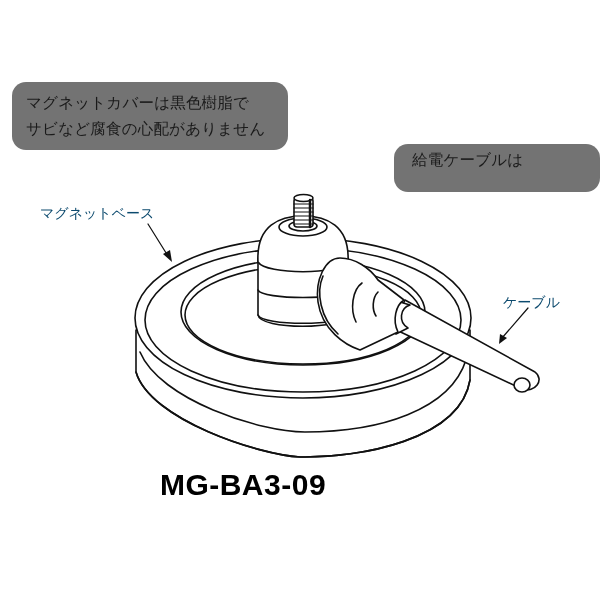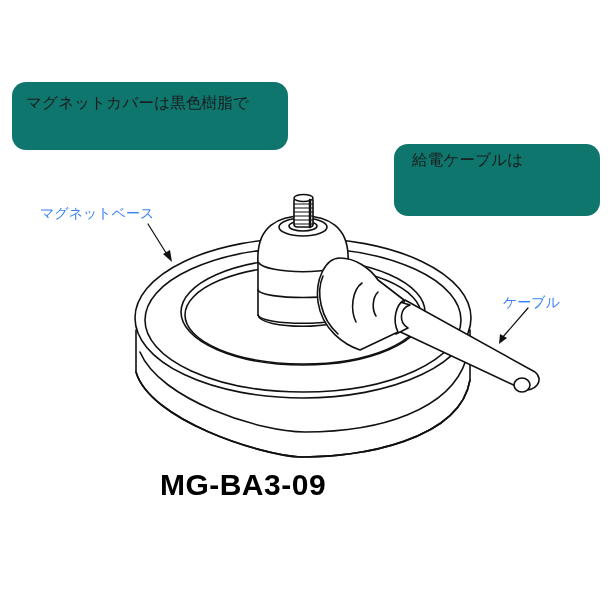--- a/index.html
+++ b/index.html
@@ -1,22 +1,22 @@
 <!DOCTYPE html>
 <html><head>
   <meta charset="utf-8">
   <style>
     html, body { margin: 0; padding: 0; background: #ffffff; }
     body { width: 610px; height: 610px; position: relative; overflow: hidden;
            font-family: "DejaVu Sans", "Liberation Sans", sans-serif; color: #1a1a1a; }
-    .bubble { position: absolute; background: #0f766e; border-radius: 14px; box-sizing: border-box; }
+    .bubble { position: absolute; background: #737373; border-radius: 14px; box-sizing: border-box; }
     .bubble .line { display: block; white-space: nowrap; font-size: 15.5px; line-height: 26px; letter-spacing: 0.2px; }
     #bubble-cover { left: 12px; top: 82px; width: 276px; height: 68px; padding: 8px 0 0 14px; }
-    #bubble-cable { left: 394px; top: 144px; width: 206px; height: 72px; padding: 3px 0 0 18px; }
-    .label { position: absolute; font-size: 14px; white-space: nowrap; color: #3b82f6; }
+    #bubble-cable { left: 394px; top: 144px; width: 206px; height: 48px; padding: 3px 0 0 18px; }
+    .label { position: absolute; font-size: 14px; white-space: nowrap; color: #0c4a6e; }
     #label-base { left: 40px; top: 205px; }
     #label-cable { left: 503px; top: 294px; }
     #model { position: absolute; left: 0; width: 486px; top: 468px; text-align: center;
              font-family: "Liberation Sans", sans-serif; font-weight: bold; font-size: 30px; color: #000; letter-spacing: 0.5px; }
     svg#drawing { position: absolute; left: 0; top: 0; }
   </style>
 </head>
 <body>
 
 <svg id="drawing" width="610" height="610" viewBox="0 0 610 610" xmlns="http://www.w3.org/2000/svg">
@@ -60,20 +60,21 @@
 
     <line x1="148" y1="224" x2="168" y2="256" stroke-width="1.2"></line>
     <polygon points="172,262 163,254 170,250" fill="#111" stroke="none"></polygon>
     <line x1="528" y1="308" x2="502" y2="338" stroke-width="1.2"></line>
     <polygon points="499,344 500,334 507,338" fill="#111" stroke="none"></polygon>
   </g>
 </svg>
 
 <div id="bubble-cover" class="bubble">
   <span class="line">マグネットカバーは黒色樹脂で</span>
+  <span class="line">サビなど腐食の心配がありません</span>
 </div>
 
 <div id="bubble-cable" class="bubble">
   <span class="line">給電ケーブルは</span>
 </div>
 
 <div id="label-base" class="label">マグネットベース</div>
 <div id="label-cable" class="label">ケーブル</div>
 
 <div id="model">MG-BA3-09</div>

